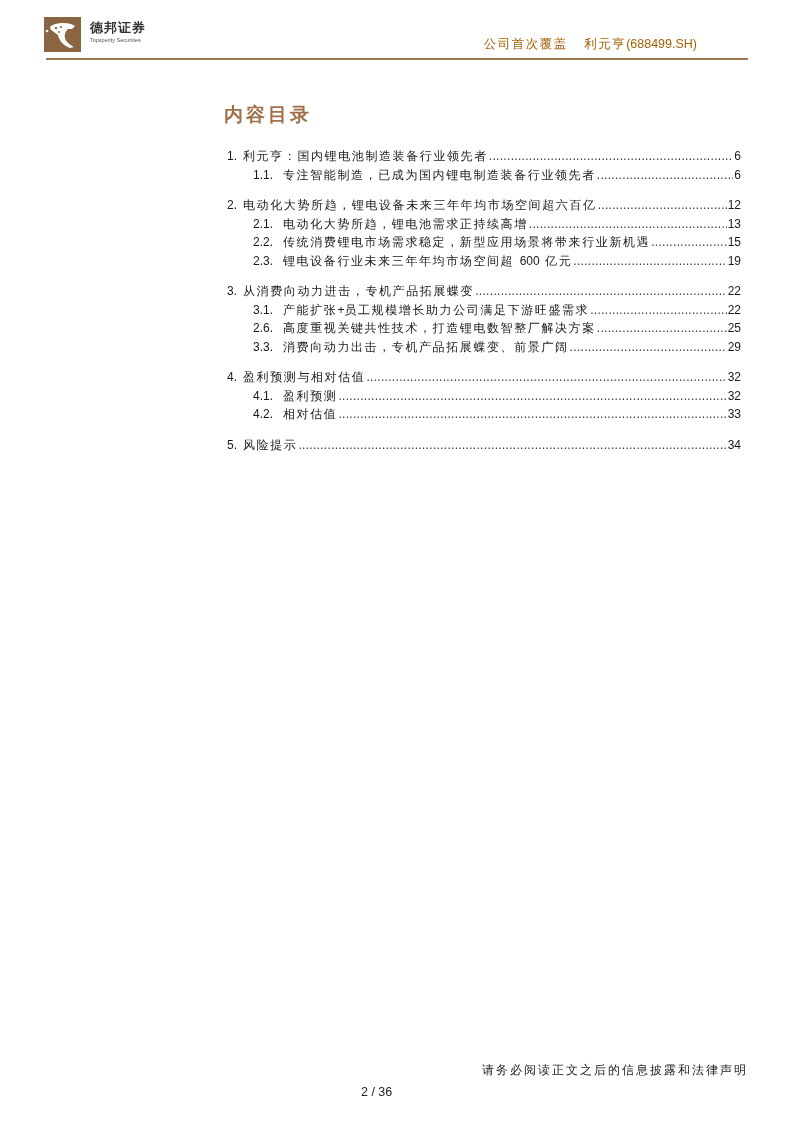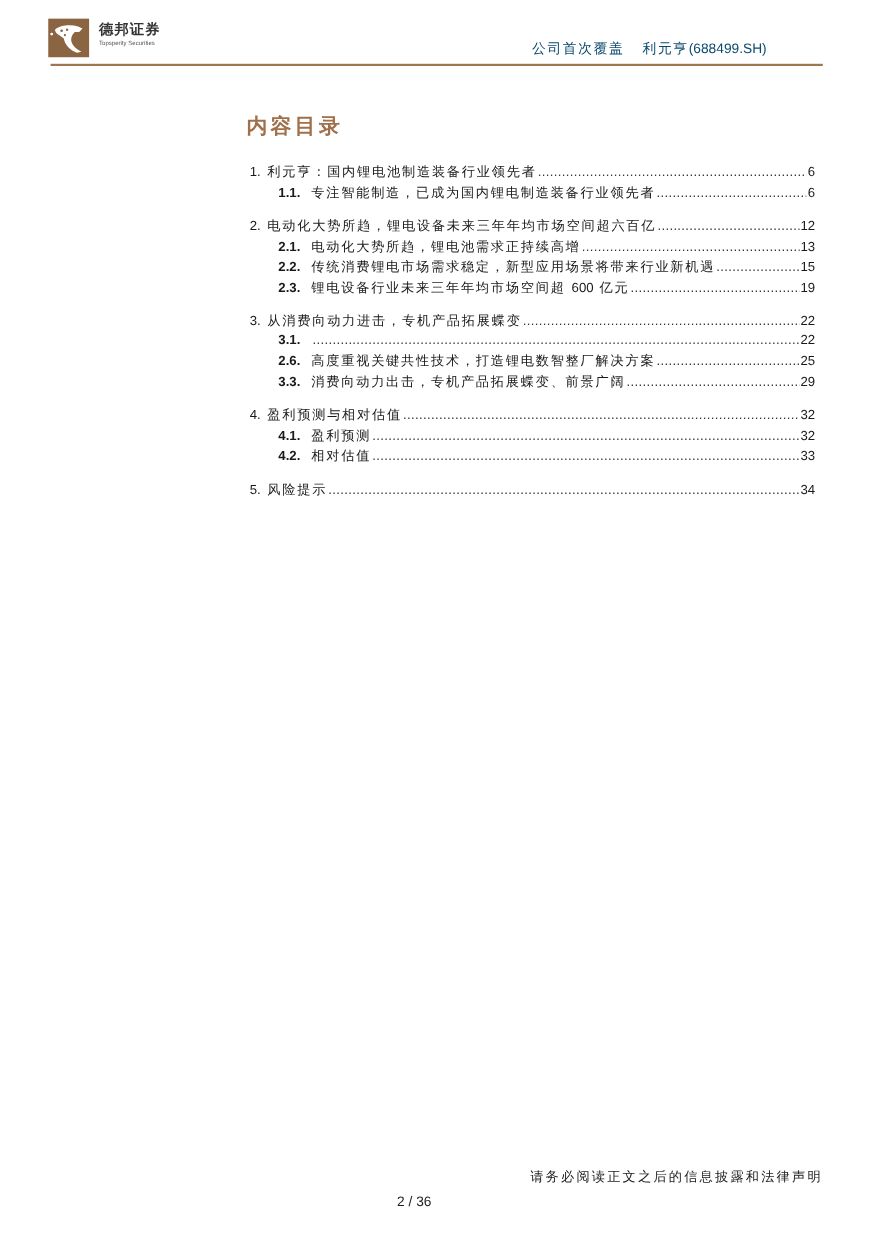--- a/index.html
+++ b/index.html
@@ -5,32 +5,32 @@
     * { margin: 0; padding: 0; box-sizing: border-box; }
     html, body { width: 793px; height: 1122px; background: #ffffff; }
     body { position: relative; font-family: "DejaVu Serif", "Liberation Serif", serif; color: #1a1a1a; overflow: hidden; }
 
     .header { position: absolute; left: 0; top: 0; width: 769px; height: 70px; }
     .logo { position: absolute; left: 44px; top: 17px; width: 37px; height: 35px; background: #8b6441; }
     .logo svg { width: 37px; height: 35px; display: block; }
     .brand { position: absolute; left: 90px; top: 20px; }
     .brand-cn { font-family: "DejaVu Sans", "Liberation Sans", sans-serif; font-size: 13px; font-weight: bold; color: #333; letter-spacing: 1px; line-height: 16px; }
     .brand-en { font-family: "Liberation Sans", sans-serif; font-size: 5.5px; color: #555; line-height: 8px; }
-    .header-right { position: absolute; right: 72px; top: 36px; font-size: 12.5px; color: #0c4a6e; letter-spacing: 1.5px; white-space: nowrap; }
+    .header-right { position: absolute; right: 72px; top: 36px; font-size: 12.5px; color: #a16207; letter-spacing: 1.5px; white-space: nowrap; }
     .header-right .code { font-family: "Liberation Sans", sans-serif; letter-spacing: 0; }
     .header-line { position: absolute; left: 46px; top: 58px; width: 702px; height: 2px; background: #a07650; }
 
     .toc-title { position: absolute; left: 224px; top: 102px; font-size: 19px; font-weight: bold; color: #a0704a; letter-spacing: 3px; font-family: "DejaVu Sans", "Liberation Sans", sans-serif; }
 
     .toc { position: absolute; left: 227px; top: 148px; width: 514px; }
     .toc-group { margin-bottom: 12px; }
     .toc-row { display: flex; align-items: baseline; height: 18.5px; font-size: 12px; white-space: nowrap; }
     .toc-row.l2 { padding-left: 26px; }
     .num { font-family: "Liberation Sans", sans-serif; margin-right: 6px; }
-    .toc-row.l2 .num { width: 28px; margin-right: 2px; font-weight: bold; }
+    .toc-row.l2 .num { width: 28px; margin-right: 2px; }
     .txt { letter-spacing: 1.6px; }
     .txt .latin { font-family: "Liberation Sans", sans-serif; letter-spacing: 0; }
     .dots { flex: 1; overflow: hidden; margin: 0 1px; font-family: "Liberation Sans", sans-serif; letter-spacing: 0.3px; color: #333; }
     .dots::after { content: "................................................................................................................................................................................................................................"; }
     .page { font-family: "Liberation Sans", sans-serif; text-align: right; }
 
     .footer-page { position: absolute; left: 361px; top: 1062px; font-family: "Liberation Sans", sans-serif; font-size: 12.5px; color: #222; margin-top: 23px; }
     .footer-note { position: absolute; left: 482px; top: 1062px; font-size: 12px; color: #222; letter-spacing: 2px; white-space: nowrap; }
   </style>
 </head>
@@ -102,20 +102,21 @@
     </div>
     <div class="toc-group">
       <div class="toc-row l1">
         <span class="num">3.</span>
         <span class="txt">从消费向动力进击，专机产品拓展蝶变</span>
         <span class="dots"></span>
         <span class="page">22</span>
       </div>
       <div class="toc-row l2">
         <span class="num">3.1.</span>
+        <span class="txt">产能扩张<span class="latin">+</span>员工规模增长助力公司满足下游旺盛需求</span>
         <span class="dots"></span>
         <span class="page">22</span>
       </div>
       <div class="toc-row l2">
         <span class="num">2.6.</span>
         <span class="txt">高度重视关键共性技术，打造锂电数智整厂解决方案</span>
         <span class="dots"></span>
         <span class="page">25</span>
       </div>
       <div class="toc-row l2">

